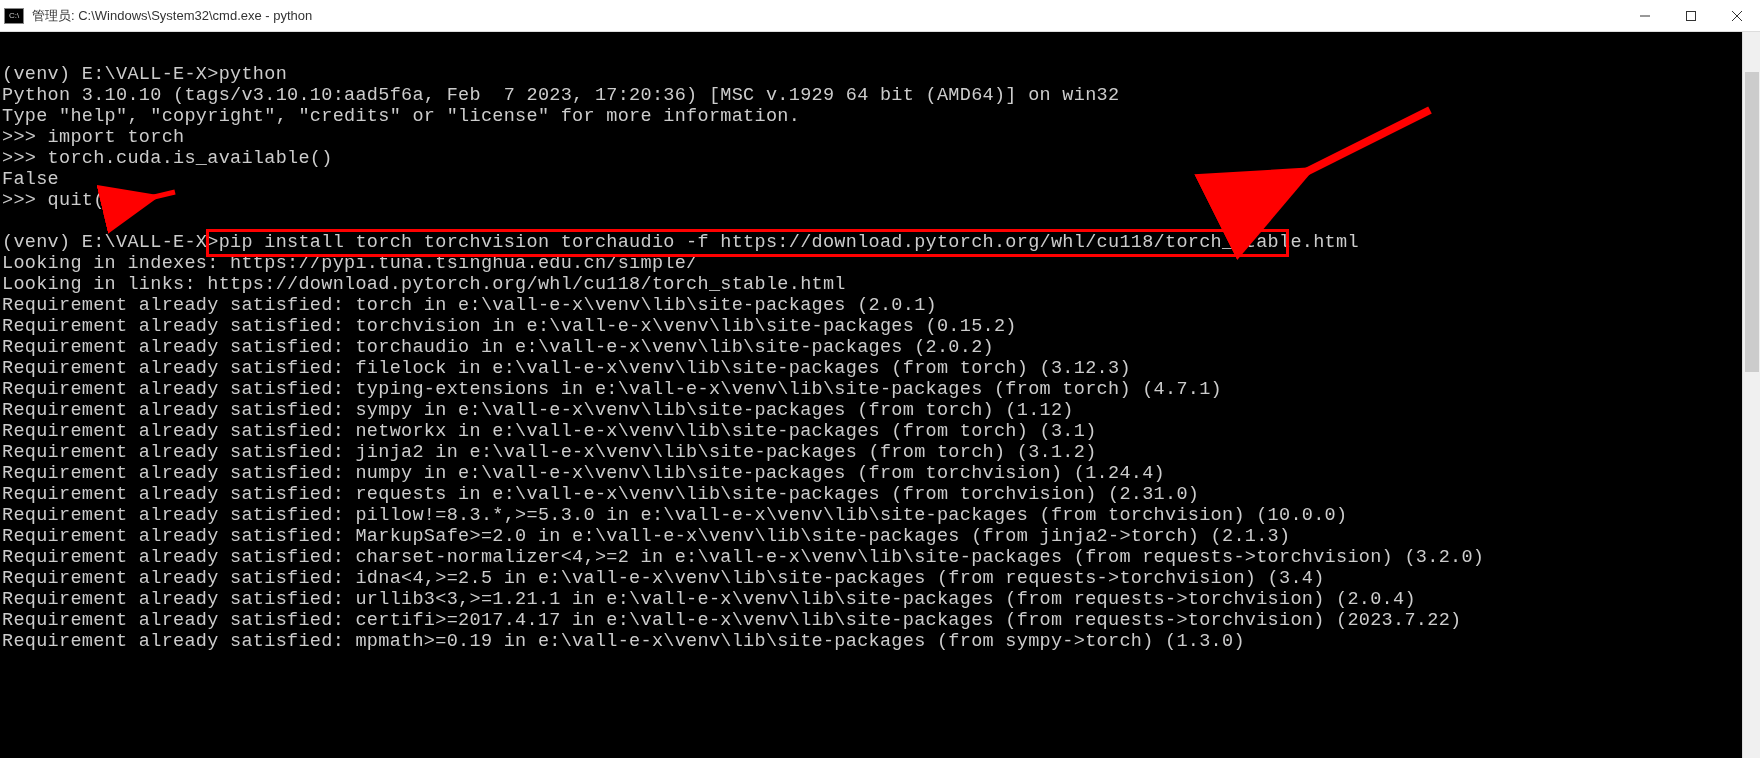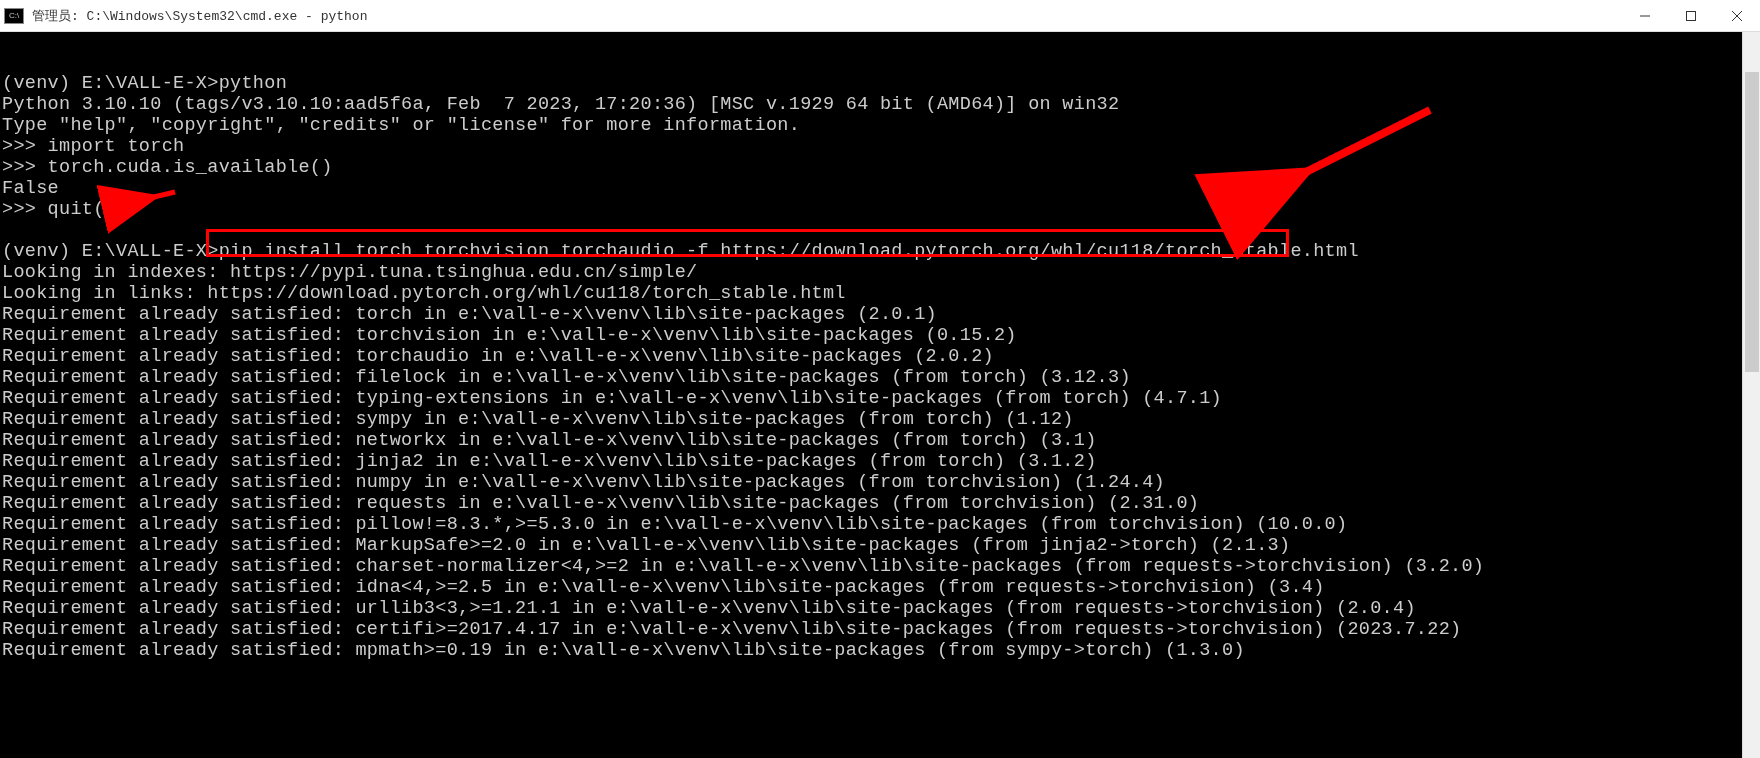--- a/index.html
+++ b/index.html
@@ -26,21 +26,21 @@
     border: 1px solid #888;
     margin-right: 8px;
     display: flex;
     align-items: center;
     justify-content: center;
     font-size: 8px;
     color: #ccc;
     font-family: sans-serif;
   }
   .titlebar-title {
-    font-family: Liberation Mono, monospace;
+    font-family: Liberation Sans, sans-serif;
     font-size: 13px;
     color: #333;
     flex: 1;
   }
   .window-controls {
     display: flex;
     height: 100%;
   }
   .window-btn {
     width: 46px;
@@ -50,21 +50,21 @@
     justify-content: center;
     font-family: sans-serif;
     color: #333;
   }
   .window-btn svg { width: 10px; height: 10px; }
   .terminal {
     background: #000;
     color: #ccc;
     font-size: 18.5px;
     line-height: 21px;
-    padding: 20px 2px;
+    padding: 11px 2px;
     height: calc(100% - 32px);
     white-space: pre;
     overflow: hidden;
     position: relative;
     letter-spacing: 0.3px;
   }
   .terminal .line { white-space: pre; }
   .highlight-box {
     position: absolute;
     border: 3px solid #ff0000;

